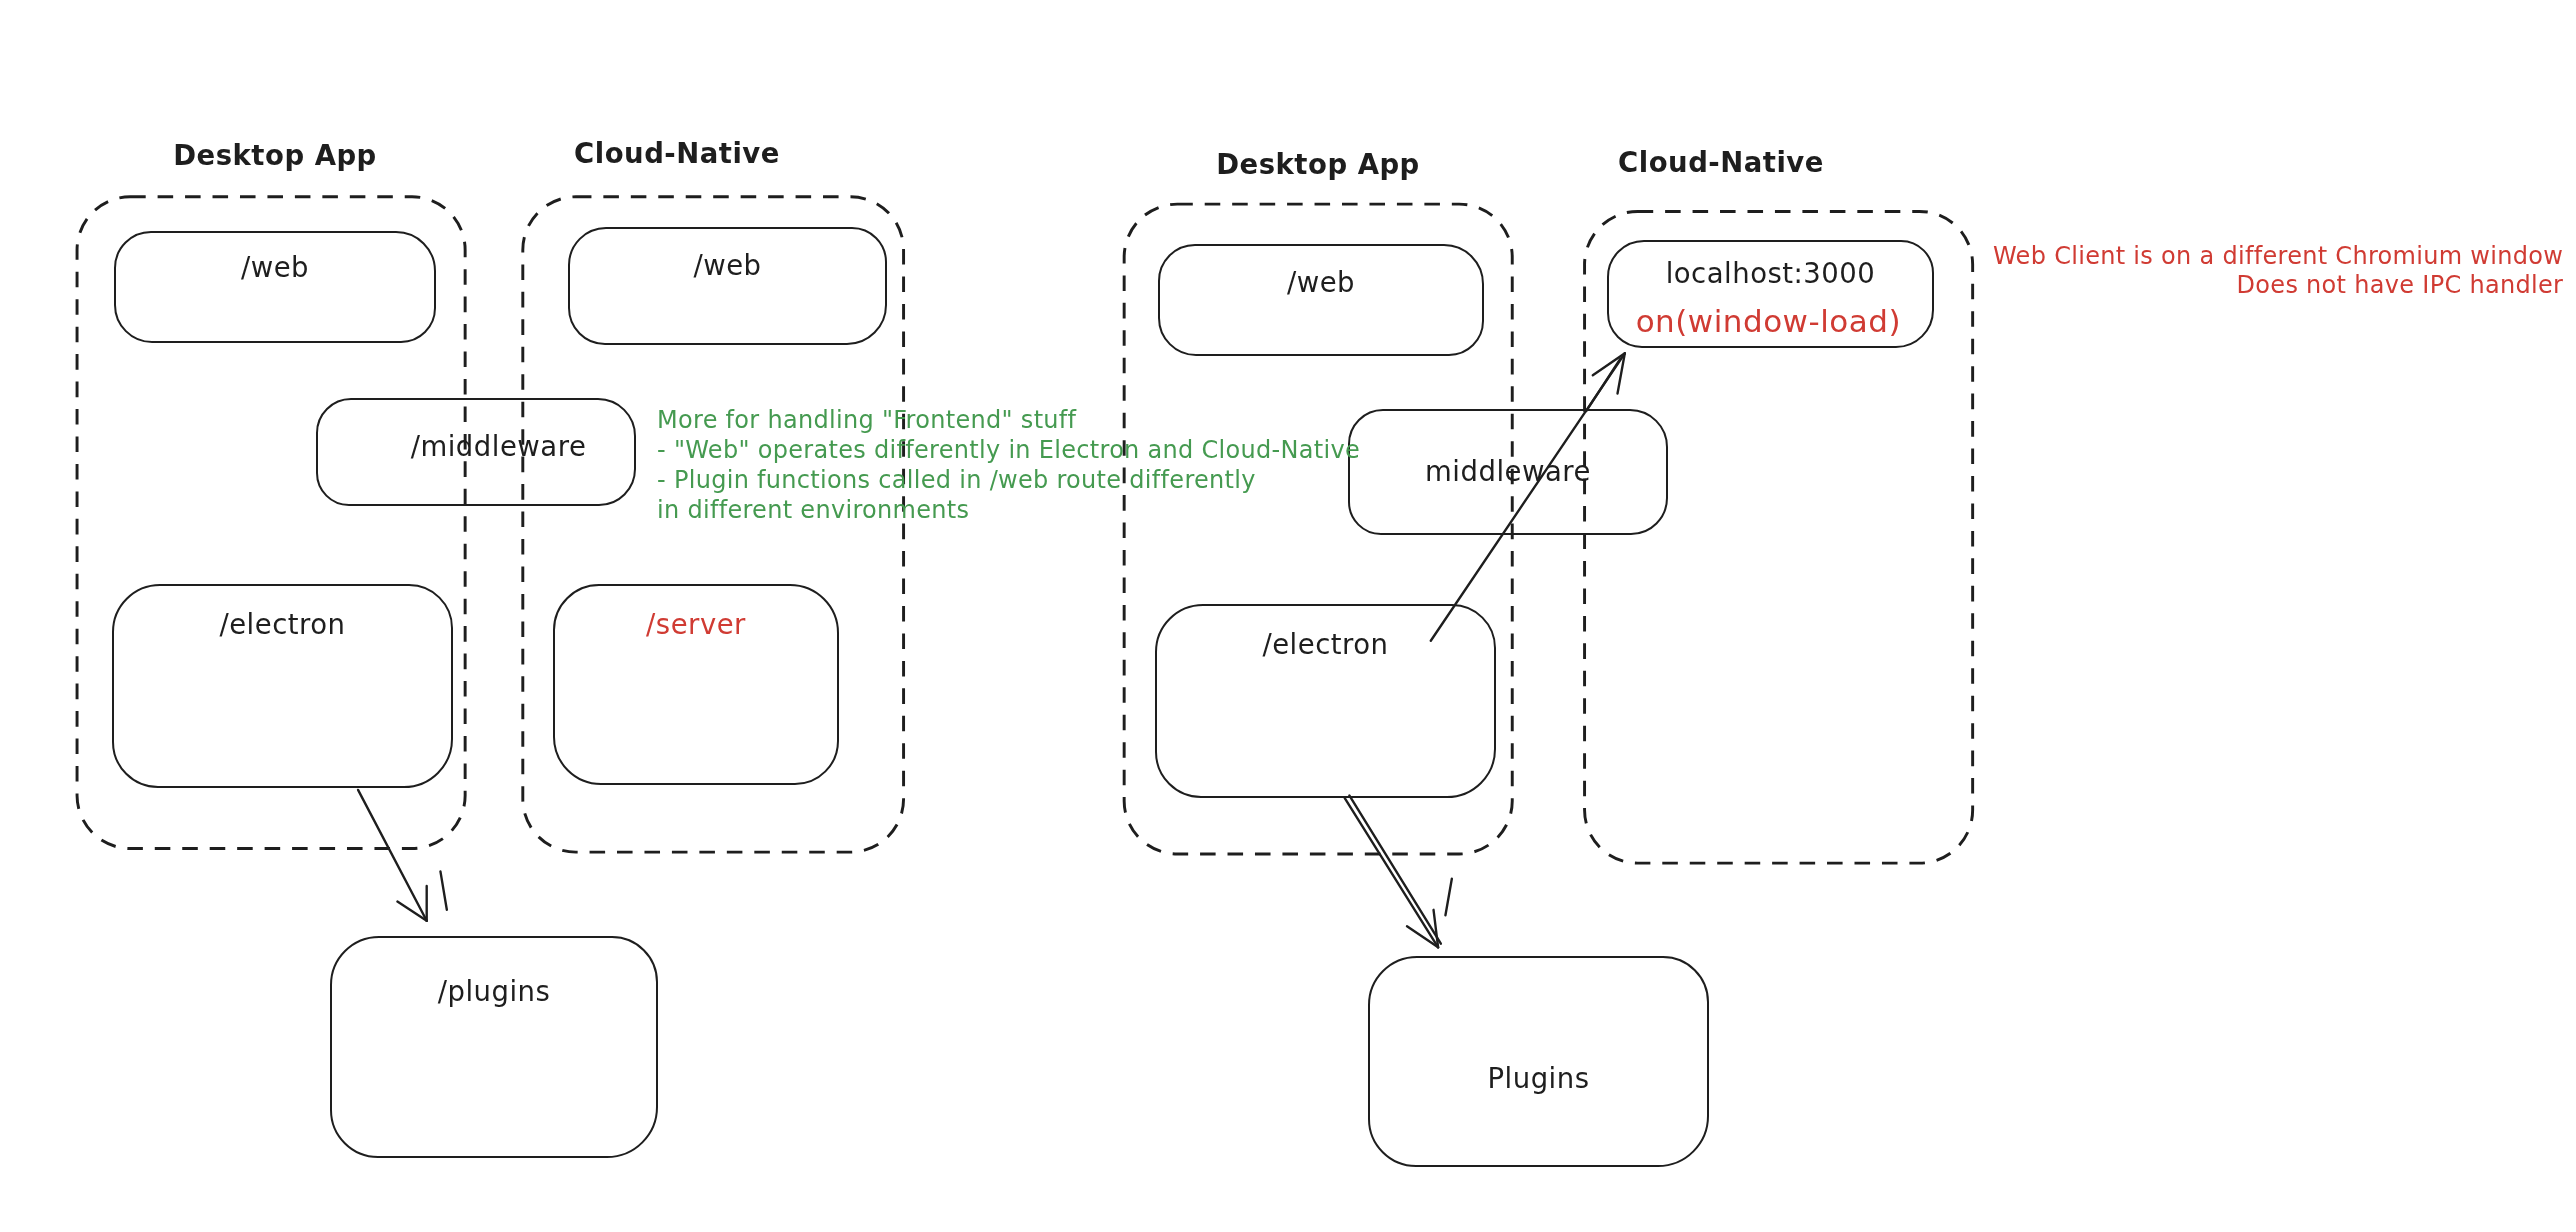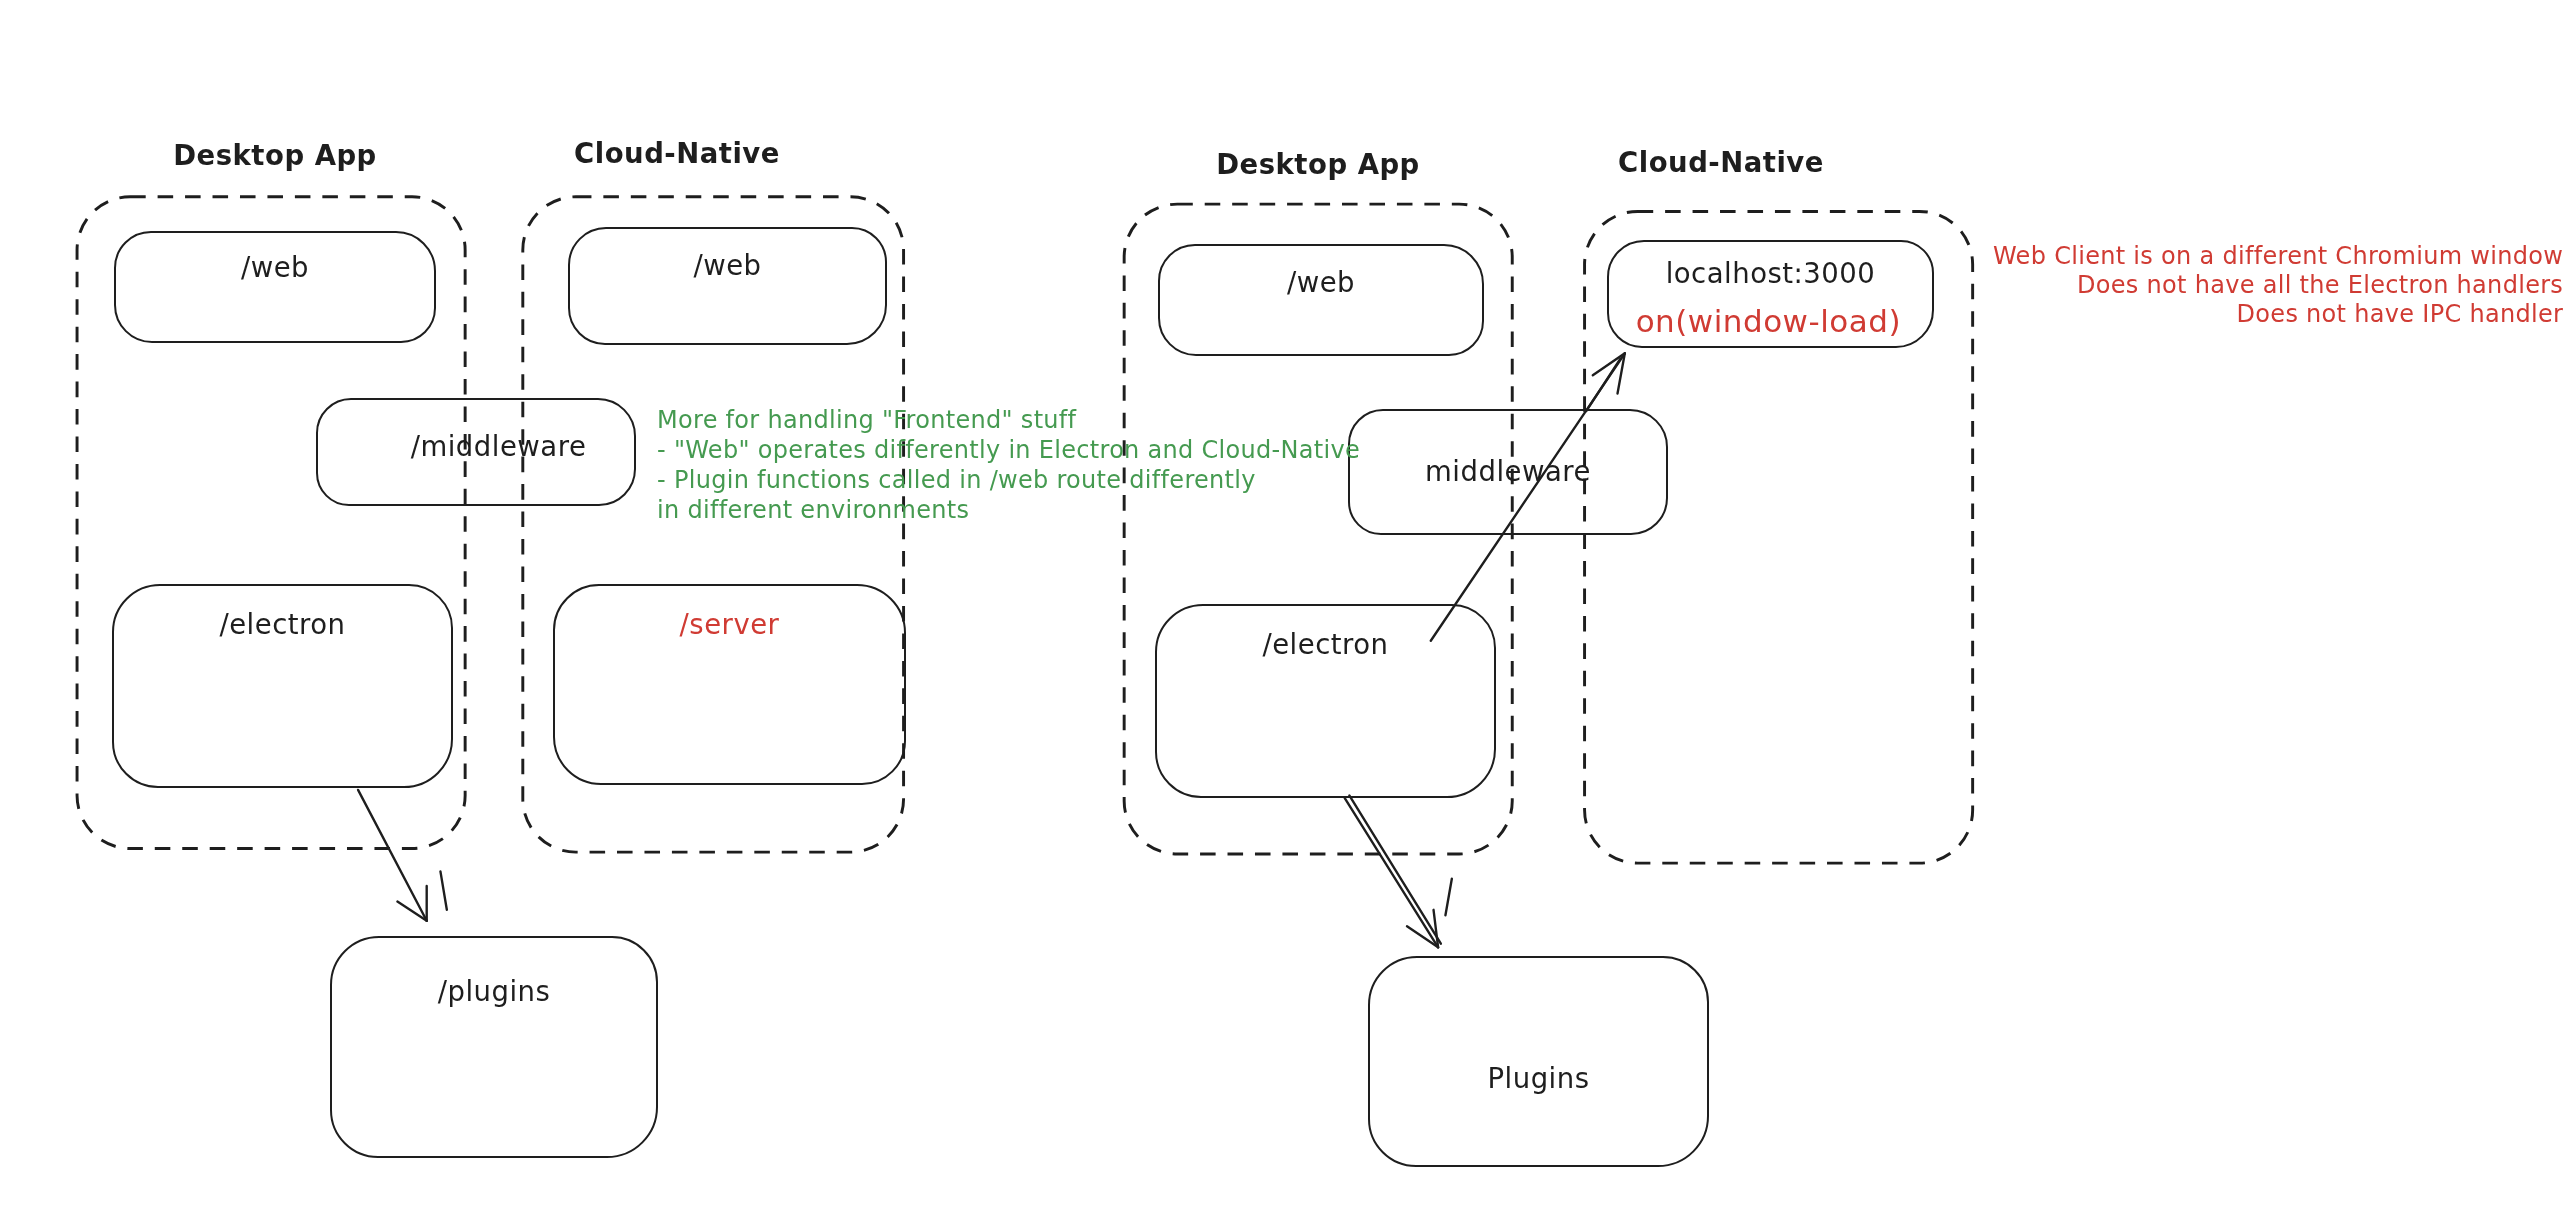--- a/index.html
+++ b/index.html
@@ -87,21 +87,21 @@
   </div>
 
   <div class="node" style="left:316px;top:398px;width:320px;height:108px;padding-top:30px;border-radius:35px 38px 37px 33px;padding-left:45px;">
     <span class="node-label">/middleware</span>
   </div>
 
   <div class="node" style="left:112px;top:584px;width:341px;height:204px;padding-top:22px;border-radius:48px 44px 49px 46px;">
     <span class="node-label">/electron</span>
   </div>
 
-  <div class="node" style="left:553px;top:584px;width:353px;height:201px;padding-top:22px;border-radius:46px 49px 44px 48px;">
+  <div class="node" style="left:553px;top:584px;width:286px;height:201px;padding-top:22px;border-radius:46px 49px 44px 48px;">
     <span class="node-label red-text">/server</span>
   </div>
 
   <div class="node" style="left:330px;top:936px;width:328px;height:222px;padding-top:37px;border-radius:49px 46px 51px 48px;">
     <span class="node-label">/plugins</span>
   </div>
 
   <div class="node" style="left:1158px;top:244px;width:326px;height:112px;padding-top:20px;border-radius:37px 40px 35px 38px;">
     <span class="node-label">/web</span>
   </div>
@@ -125,18 +125,17 @@
 
   <div class="note green" style="left:657px;top:405px;">
     <div>More for handling "Frontend" stuff</div>
     <div>- "Web" operates differently in Electron and Cloud-Native</div>
     <div>- Plugin functions called in /web route differently</div>
     <div>in different environments</div>
   </div>
 
   <div class="note red" style="left:1993px;top:242px;text-align:right;">
     <div>Web Client is on a different Chromium window</div>
-    <div>Does not have all the Electron handlers</div>
     <div>Does not have IPC handler</div>
   </div>
 
 </div>
 
 
 </body></html>

